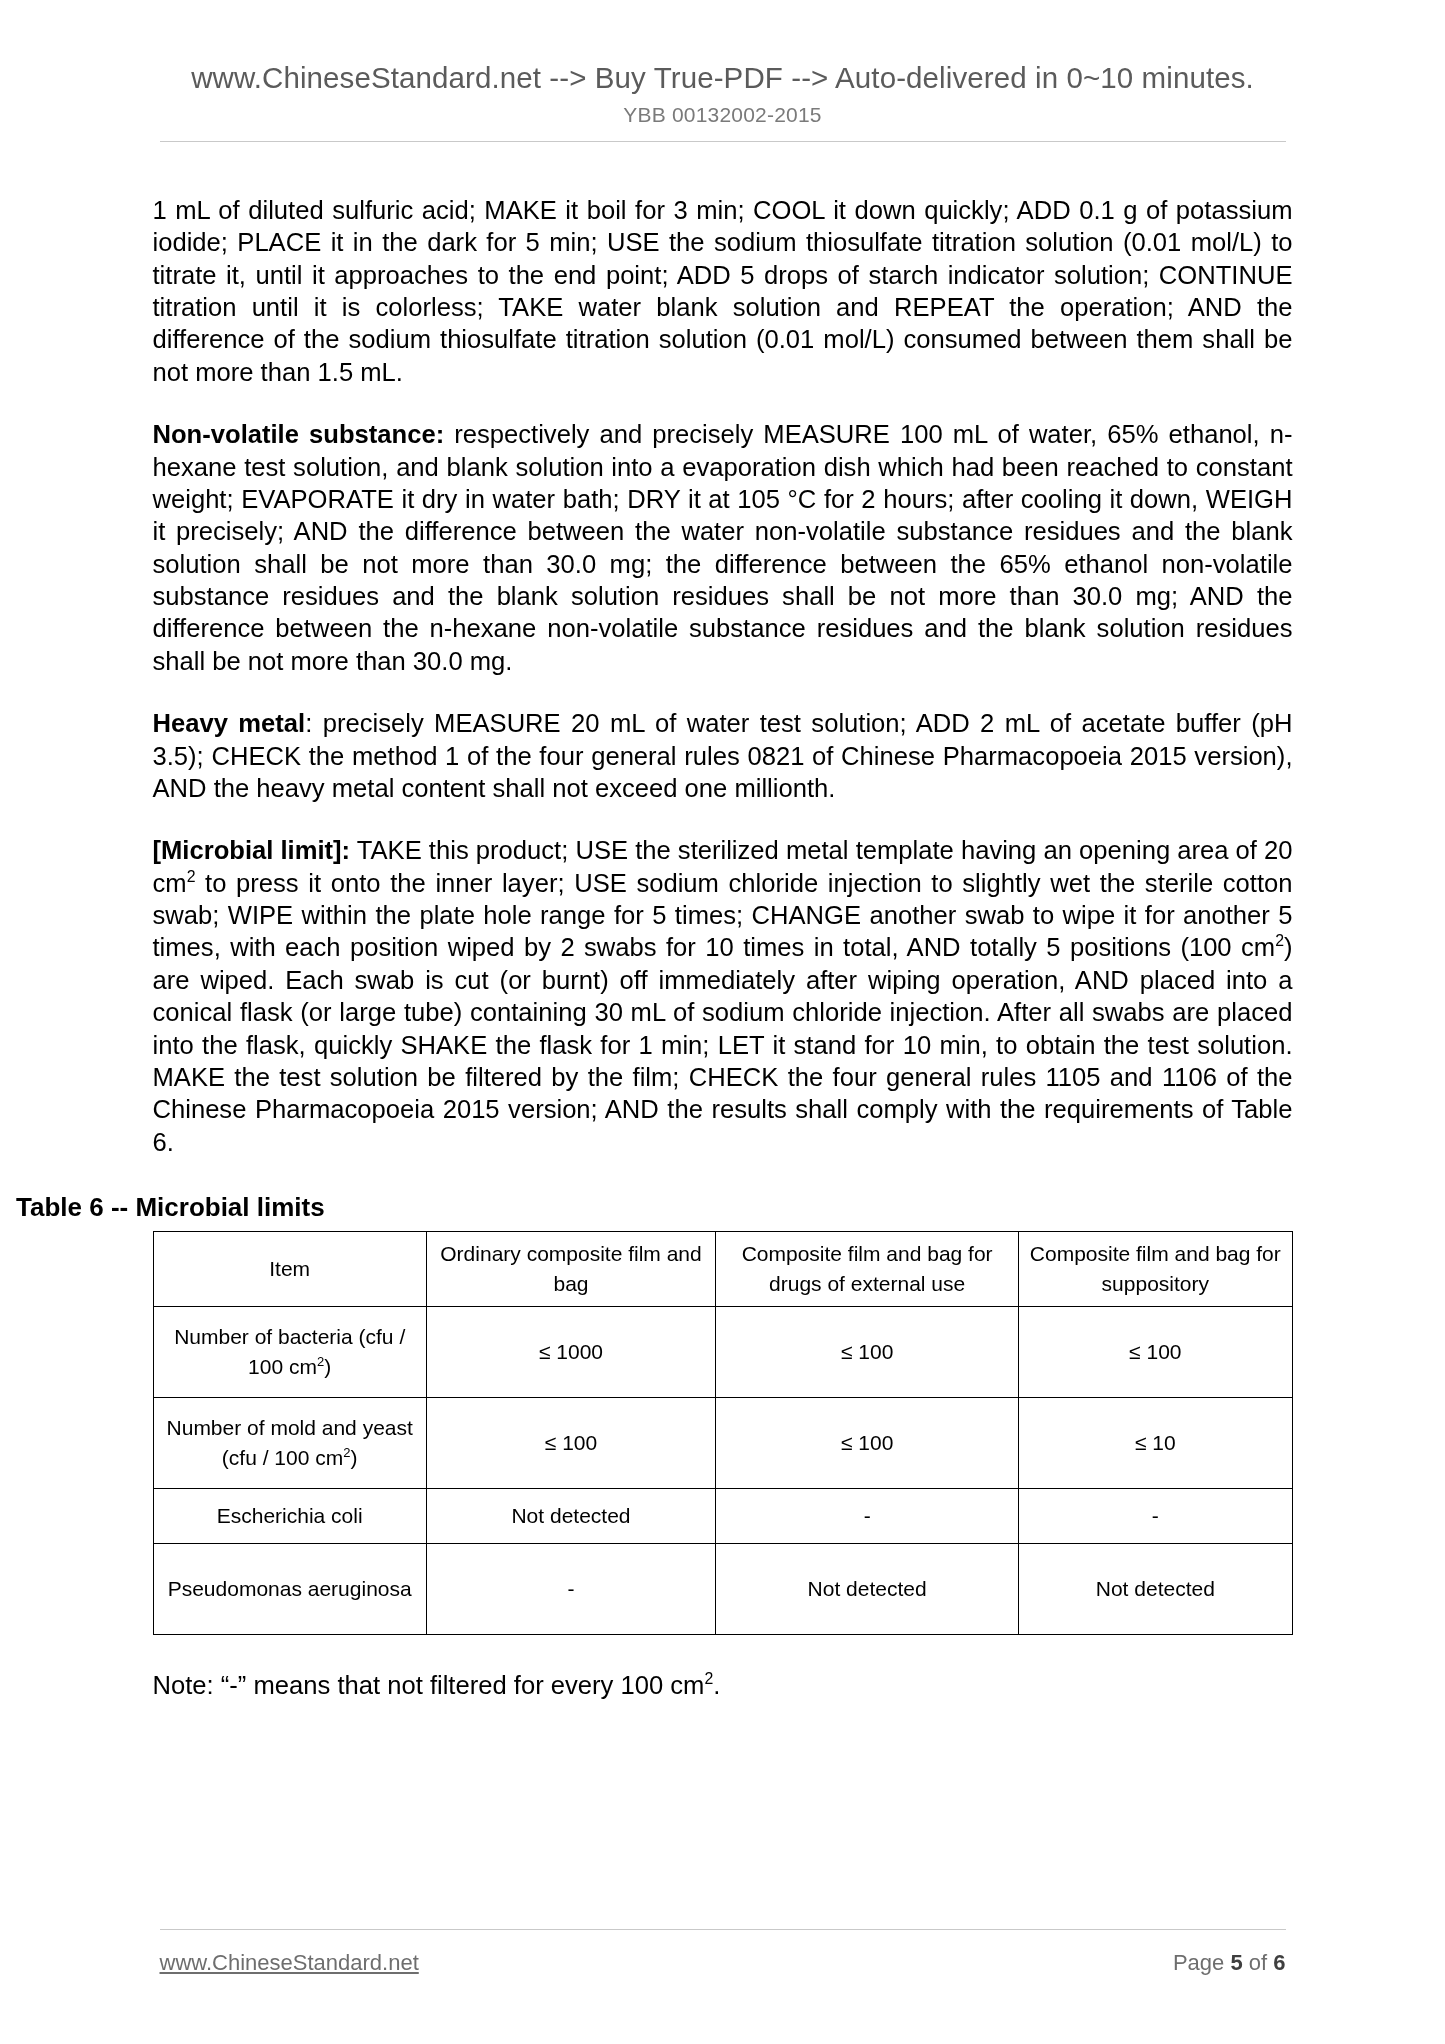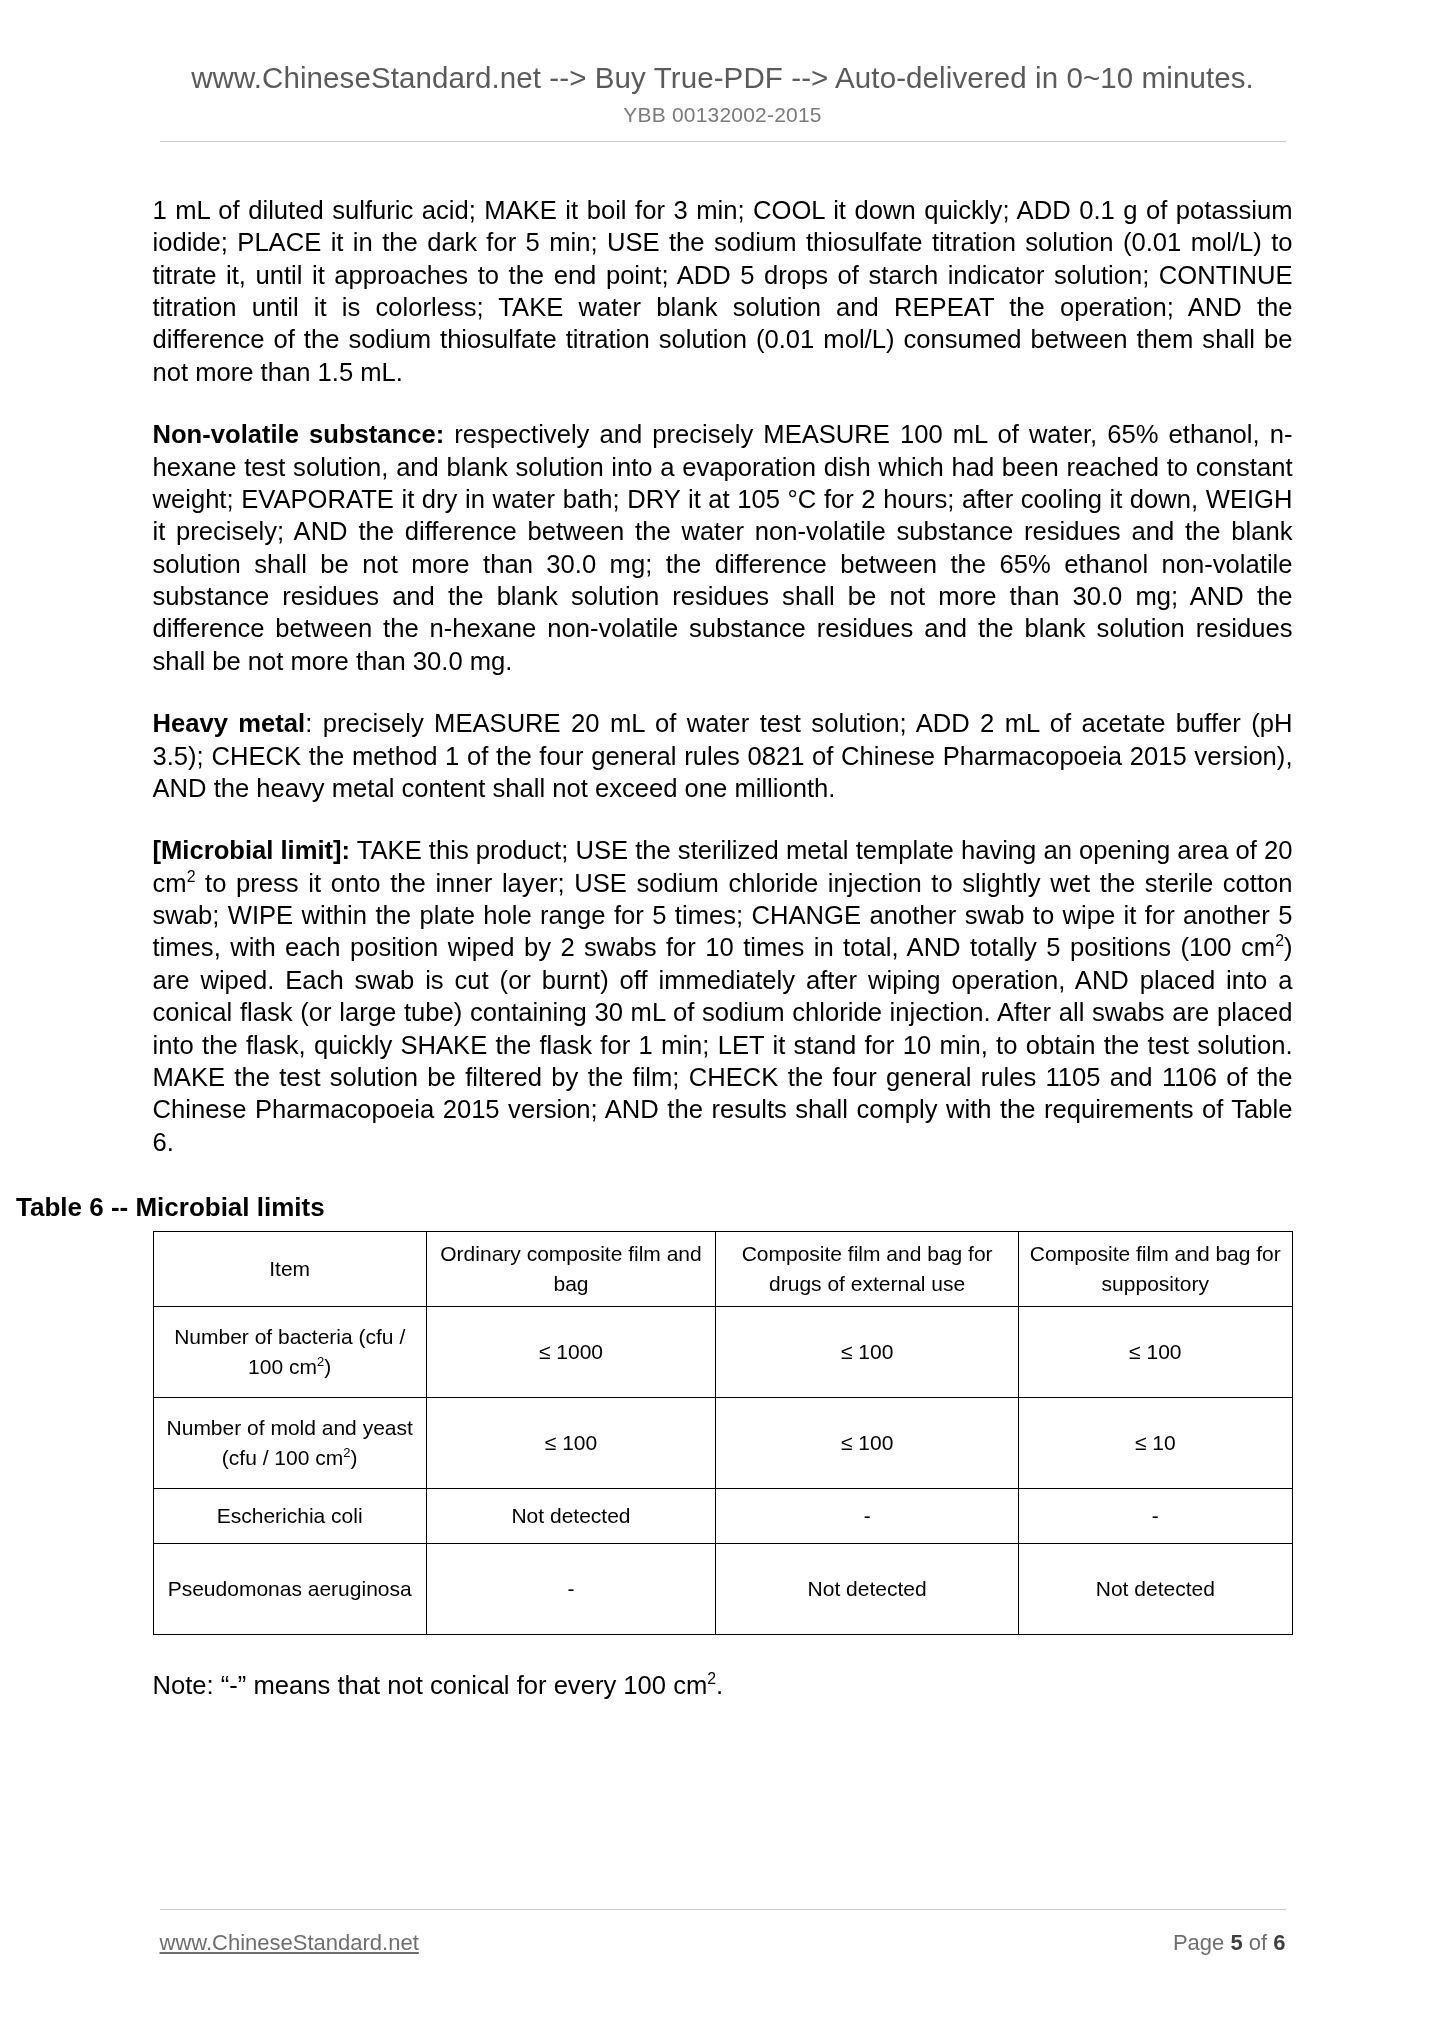--- a/index.html
+++ b/index.html
@@ -109,21 +109,21 @@
     margin: 34px auto 0 auto;
     font-size: 25.6px;
     line-height: 1.265;
   }
 
   
   .footer {
     position: absolute;
     left: 0;
     right: 0;
-    bottom: 88px;
+    bottom: 68px;
   }
   .footer-rule {
     width: 1126px;
     height: 1px;
     background: #c9c9c9;
     margin: 0 auto 20px auto;
   }
   .footer-inner {
     width: 1126px;
     margin: 0 auto;
@@ -209,21 +209,21 @@
       <tr class="row-tall">
         <td>Pseudomonas aeruginosa</td>
         <td>-</td>
         <td>Not detected</td>
         <td>Not detected</td>
       </tr>
     </tbody>
   </table>
 
   <div class="note">
-    <span>Note: “-” means that not conical for every 100 cm</span><sup>2</sup><span>.</span>
+    <span>Note: “-” means that not filtered for every 100 cm</span><sup>2</sup><span>.</span>
   </div>
 
   <div class="footer">
     <div class="footer-rule"></div>
     <div class="footer-inner">
       <a class="footer-link" href="#">www.ChineseStandard.net</a>
       <div class="footer-page">
         <span>Page </span><span class="pg-num">5</span><span> of </span><span class="pg-num">6</span>
       </div>
     </div>

